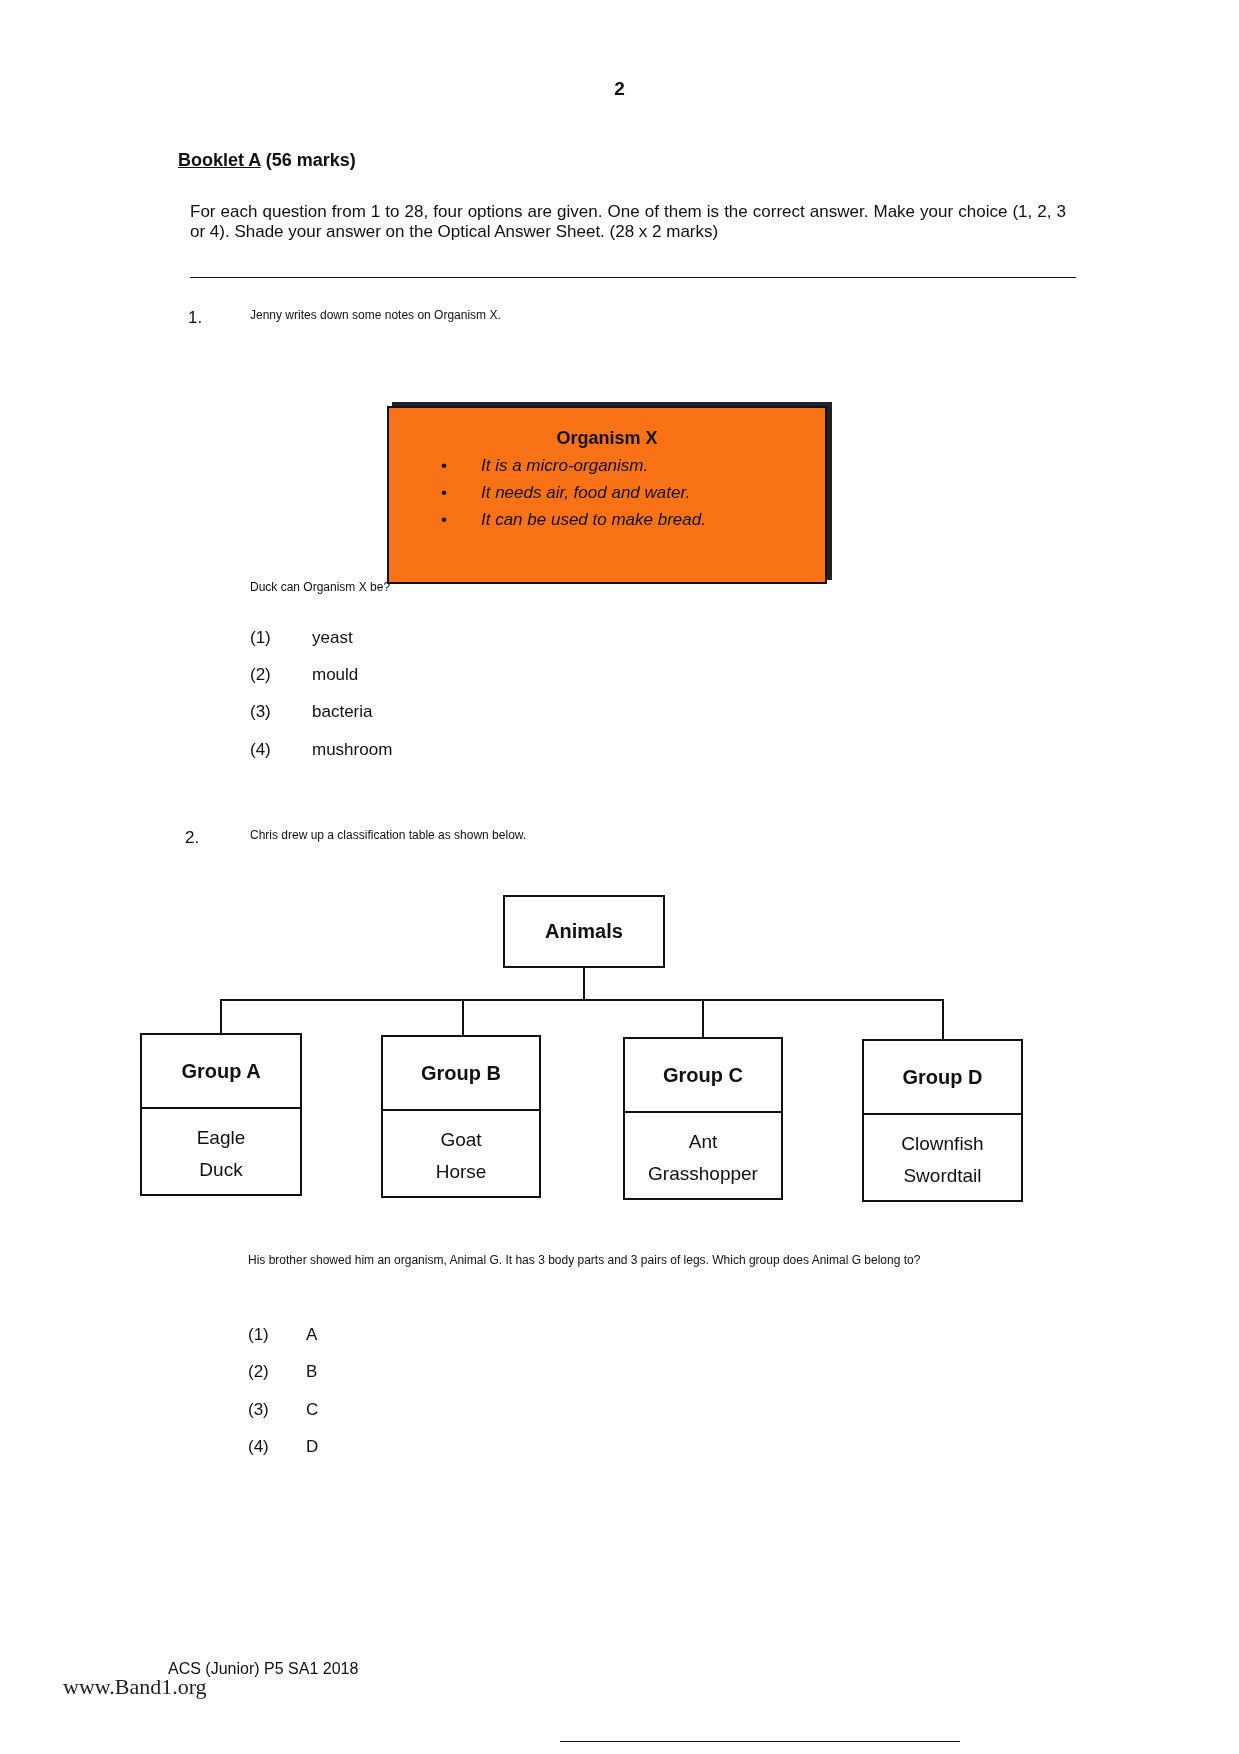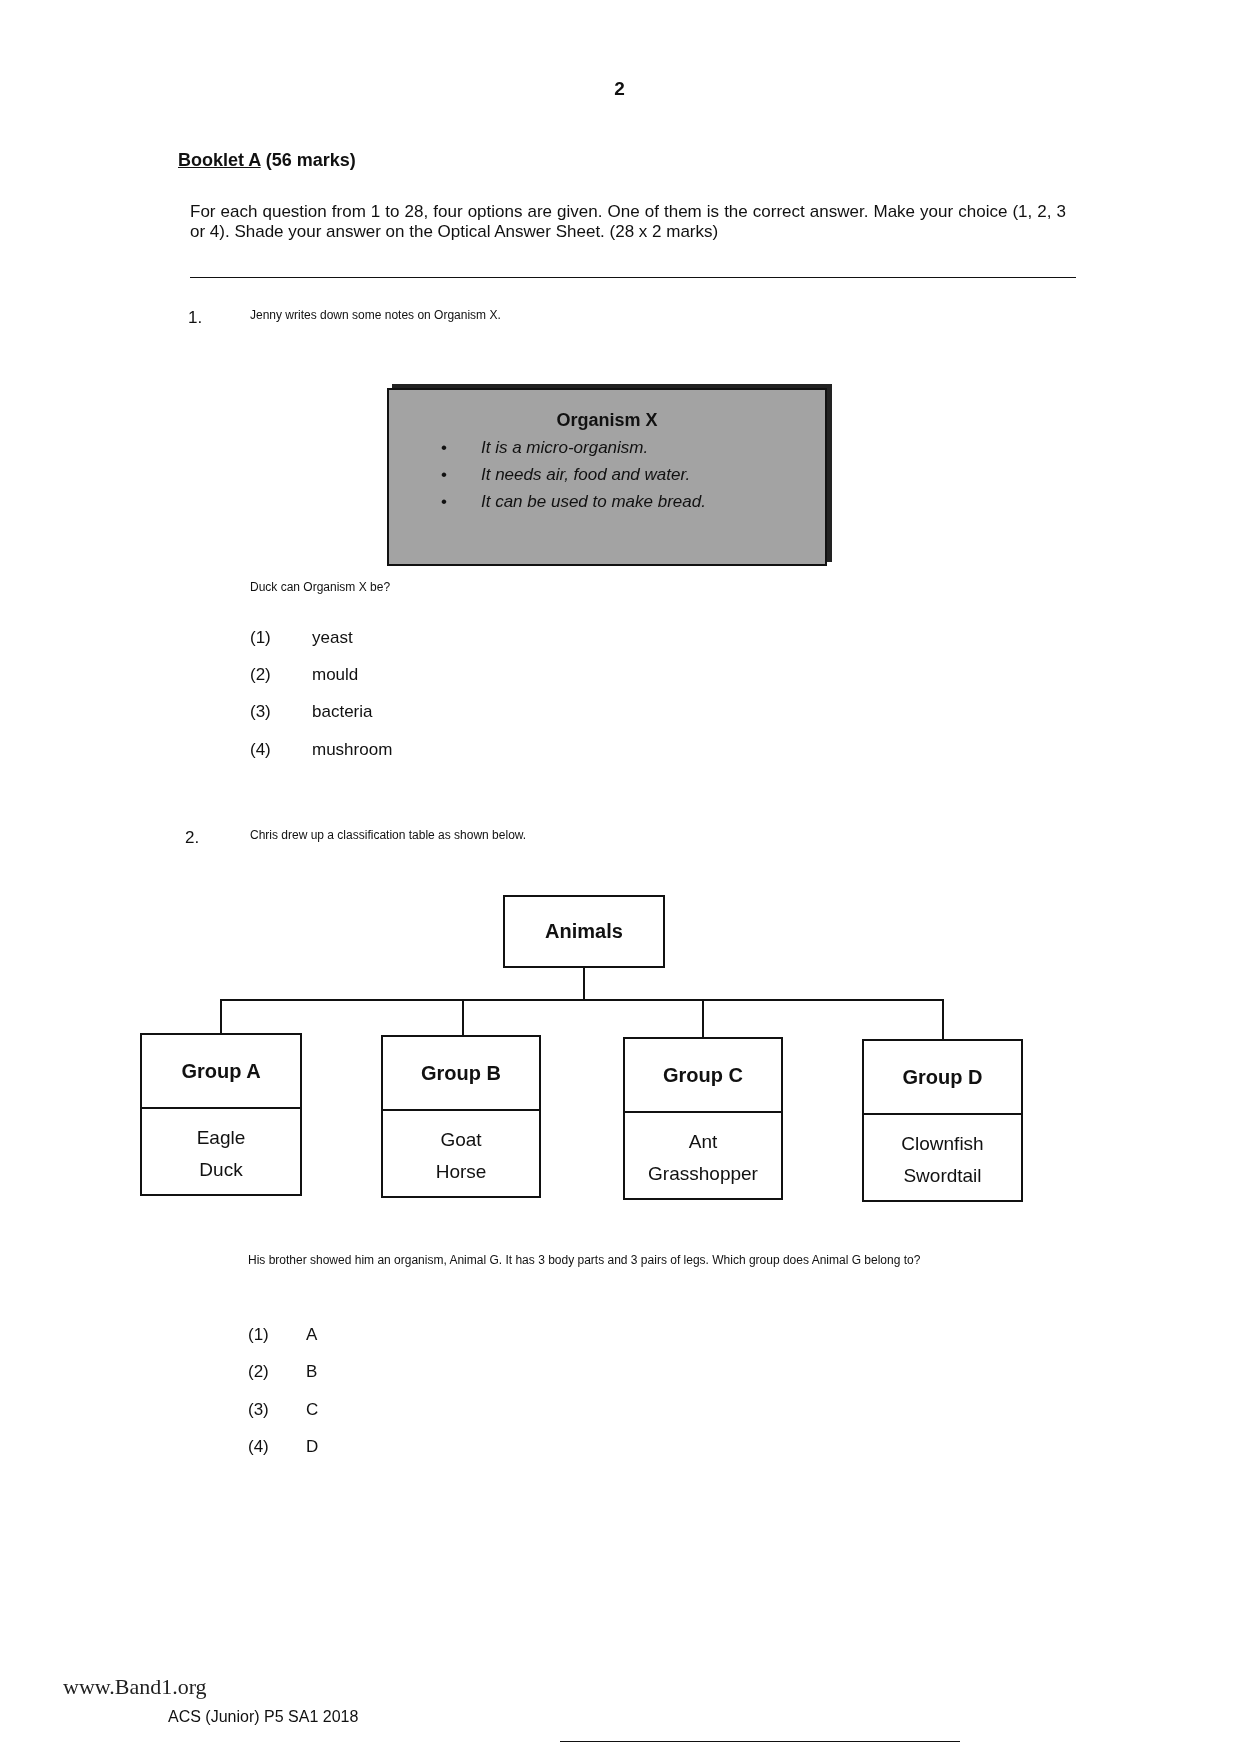--- a/index.html
+++ b/index.html
@@ -6,36 +6,36 @@
   body { width: 1239px; height: 1754px; position: relative; overflow: hidden;
          font-family: "Liberation Sans", sans-serif; color: #111; }
   .abs { position: absolute; }
   .page-number { left: 0; width: 1239px; top: 78px; text-align: center; font-size: 19px; font-weight: bold; }
   .booklet-title { left: 178px; top: 150px; font-size: 18px; font-weight: bold; }
   .booklet-title .u { text-decoration: underline; }
   .instructions { left: 190px; top: 202px; width: 876px; font-size: 17px; line-height: 20px; text-align: justify; }
   .instr-rule { left: 190px; top: 277px; width: 886px; height: 0; border-top: 1.5px solid #111; }
   .q-num { font-size: 17px; }
   .q-text { font-size: 12px; }
-  .org-box { left: 387px; top: 388px; width: 436px; height: 174px; border: 2px solid #111;
-             box-shadow: 5px -4px 0 #222; background: #a3a3a3; }
+  .org-box { left: 387px; top: 406px; width: 436px; height: 174px; border: 2px solid #111;
+             box-shadow: 5px -4px 0 #222; background: #f97316; }
   .org-title { position: absolute; left: 0; width: 100%; top: 20px; text-align: center; font-weight: bold; font-size: 18px; }
   .org-list { position: absolute; left: 52px; top: 44px; margin: 0; padding: 0; list-style: none; }
   .org-list li { font-style: italic; font-size: 17px; line-height: 27px; position: relative; padding-left: 40px; }
   .org-list li .bullet { position: absolute; left: 0; top: 0; font-style: normal; }
   .opt-row { font-size: 17px; }
   .opt-num { display: inline-block; width: 62px; }
   .node { position: absolute; border: 2px solid #111; box-sizing: border-box; background: #fff; }
   .node-root { left: 503px; top: 895px; width: 162px; height: 73px; display: flex; align-items: center; justify-content: center;
                font-weight: bold; font-size: 20px; }
   .group-head { height: 72px; display: flex; align-items: center; justify-content: center; font-weight: bold; font-size: 20px;
                 border-bottom: 2px solid #111; }
   .group-body { height: 88px; display: flex; flex-direction: column; align-items: center; justify-content: center; font-size: 19px; line-height: 25px; gap: 7px; }
   .line { position: absolute; background: #111; }
-  .footer { left: 168px; top: 1660px; font-size: 16px; margin-top: 48px; }
+  .footer { left: 168px; top: 1660px; font-size: 16px; }
   .watermark { left: 63px; top: 1674px; font-family: Liberation Serif, serif; font-size: 22px; color: #222; }
   .bottom-rule { left: 560px; top: 1741px; width: 400px; height: 0; border-top: 1.5px solid #111; }
 </style>
 </head>
 <body>
 
 <div class="abs page-number">2</div>
 
 <div class="abs booklet-title">
   <span class="u">Booklet A</span><span> (56 marks)</span>

